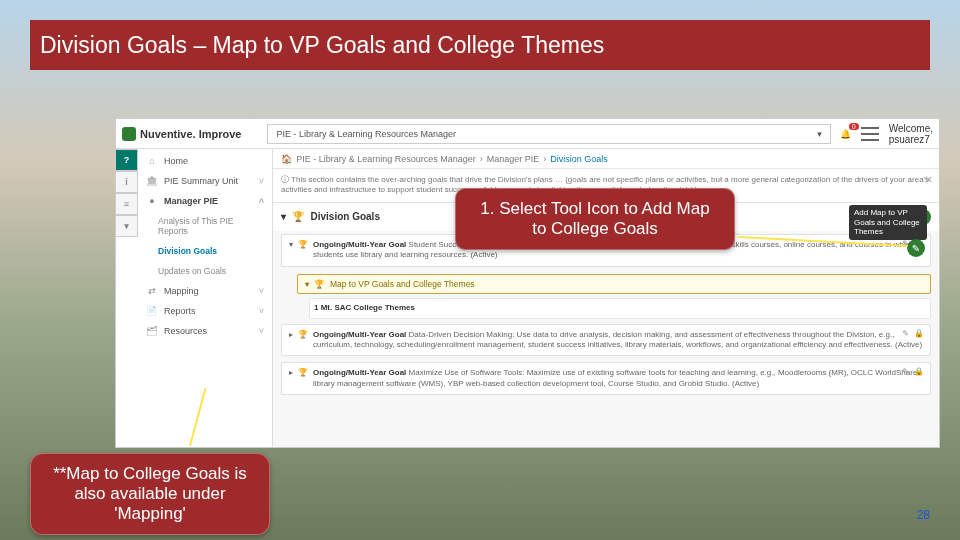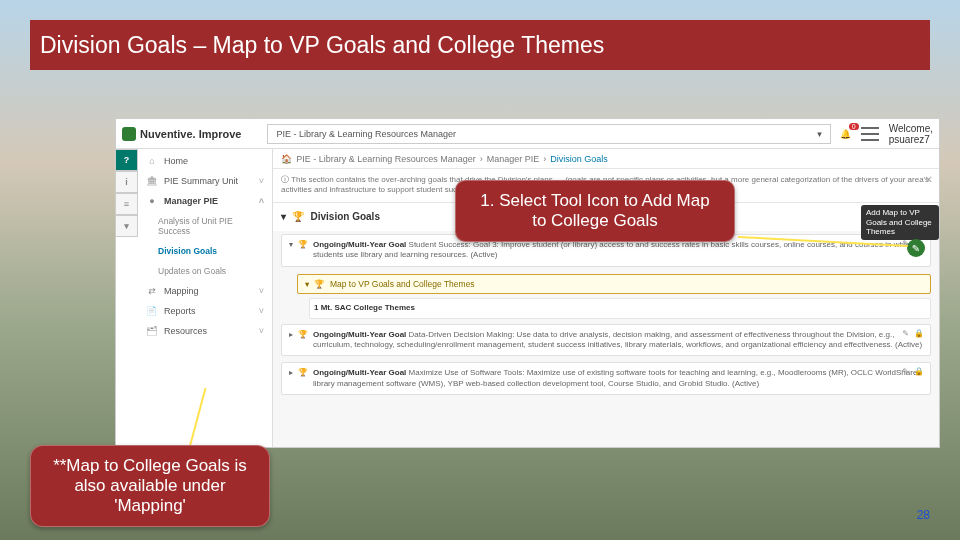--- a/index.html
+++ b/index.html
@@ -259,41 +259,42 @@
     border-radius: 50%;
     background: #2e7d32;
     color: #fff;
     display: flex;
     align-items: center;
     justify-content: center;
     font-size: 10px;
   }
   .tool-tooltip {
     position: absolute;
-    right: 0;
+    right: 12px;
     top: 86px;
     background: #333;
     color: #fff;
     font-size: 8px;
     padding: 3px 5px;
     border-radius: 3px;
     width: 78px;
     line-height: 1.2;
     text-align: left;
   }
   .callout {
     position: absolute;
     background: #9e2a2b;
     color: #fff;
     border-radius: 10px;
     padding: 10px 16px;
     font-size: 17px;
     text-align: center;
     box-shadow: 0 2px 5px rgba(0,0,0,0.3);
     border: 1px solid rgba(255,255,255,0.3);
+    margin-top: 8px;
   }
   .callout.c1 { top:180px; left:455px; width:280px; }
   .callout.c2 { top:445px; left:30px; width:240px;border-radius:13px; }
   .page-num {
     position: absolute;
     bottom: 18px;
     right: 30px;
     font-size: 12px;
     color: #1d4ed8;
   }
@@ -355,21 +356,21 @@
         <span class="nav-icon">🏛</span>
         <span>PIE Summary Unit</span>
         <span class="chev">˅</span>
       </div>
       <div class="nav-item group">
         <span class="nav-icon">●</span>
         <span>Manager PIE</span>
         <span class="chev">˄</span>
       </div>
       <div class="nav-item sub">
-        <span>Analysis of Unit PIE Success</span>
+        <span>Analysis of This PIE Reports</span>
       </div>
       <div class="nav-item sub active">
         <span>Division Goals</span>
       </div>
       <div class="nav-item sub">
         <span>Updates on Goals</span>
       </div>
       <div class="nav-item">
         <span class="nav-icon">⇄</span>
         <span>Mapping</span>

